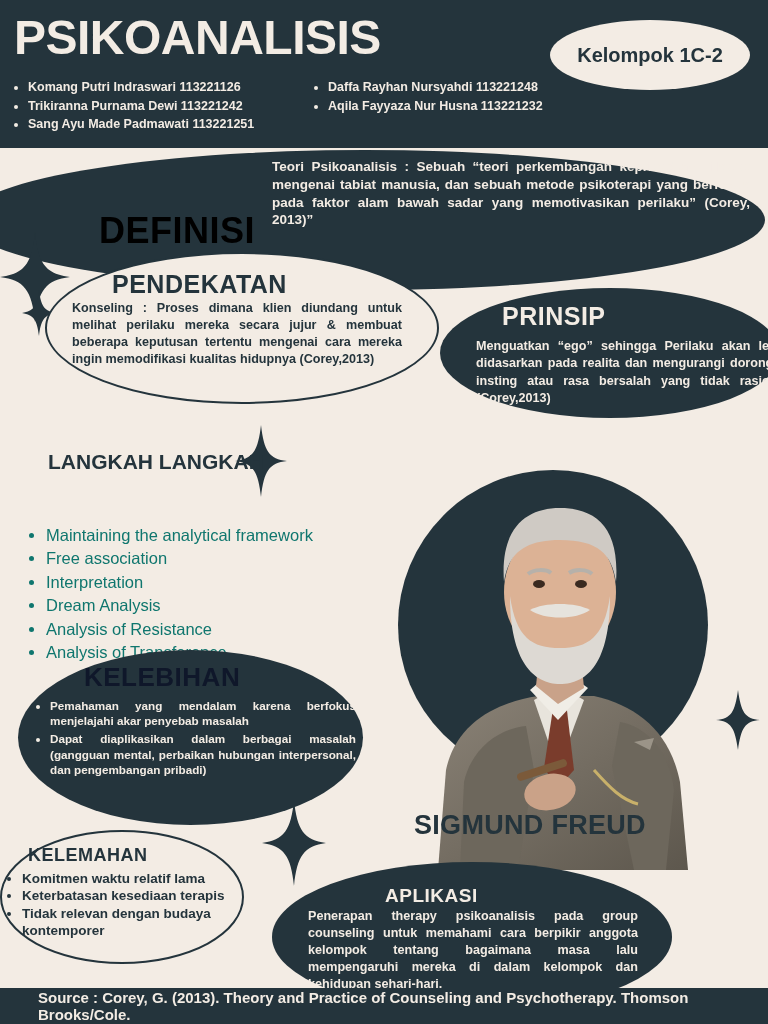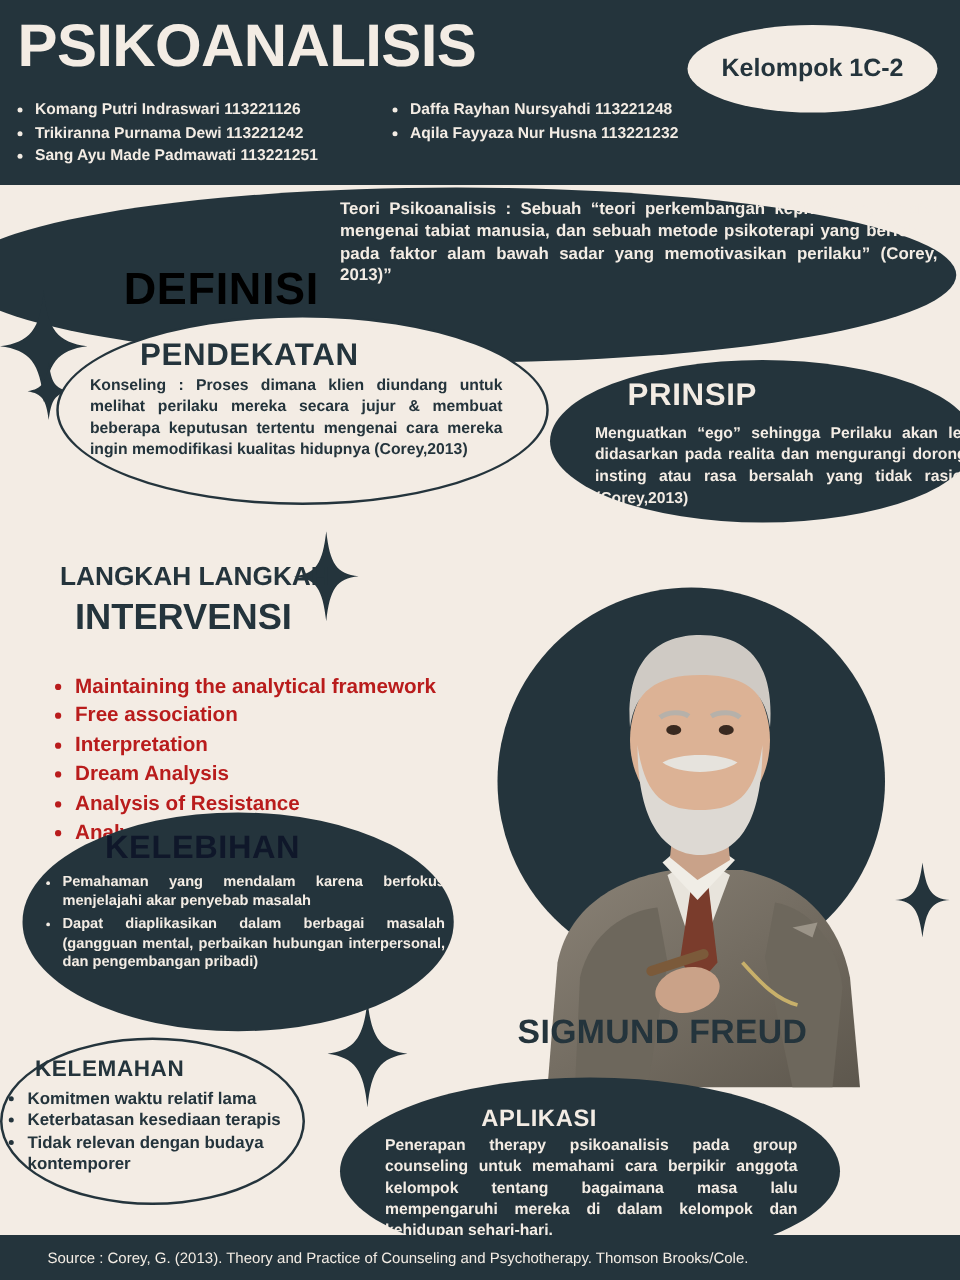--- a/index.html
+++ b/index.html
@@ -204,25 +204,25 @@
     top: 478px;
     font-size: 29px;
     font-weight: bold;
     color: #24343c;
   }
   #intervensi-list {
     position: absolute;
     left: 22px;
     top: 524px;
     width: 380px;
-    margin: 14px;
+    margin: 0;
     padding-left: 24px;
     font-size: 16.5px;
-    font-weight: bold;
-    color: #b91c1c;
+    font-weight: normal;
+    color: #0f766e;
     line-height: 1.42;
   }
 
   
   #freud-circle {
     position: absolute;
     left: 398px;
     top: 470px;
     width: 310px;
     height: 310px;
@@ -340,22 +340,22 @@
     bottom: 0;
     width: 768px;
     height: 36px;
     background: #24343c;
     color: #f3ece4;
     display: flex;
     align-items: center;
   }
   .footer span {
     margin-left: 38px;
-    font-size: 12px;
-    font-weight: normal;
+    font-size: 15px;
+    font-weight: bold;
   }
 </style>
 </head>
 <body>
 
 <div class="poster">
 
   <div class="header">
     <div class="title">PSIKOANALISIS</div>
     <div class="group-badge">
@@ -394,21 +394,20 @@
   <div class="body-txt" id="pendekatan-text">Konseling : Proses dimana klien diundang untuk melihat perilaku mereka secara jujur &amp; membuat beberapa keputusan tertentu mengenai cara mereka ingin memodifikasi kualitas hidupnya (Corey,2013)</div>
 
   <div class="blob" id="prinsip-blob"></div>
   <div class="sec-title" id="prinsip-title">PRINSIP</div>
   <div class="body-txt" id="prinsip-text">Menguatkan “ego” sehingga Perilaku akan lebih didasarkan pada realita dan mengurangi dorongan insting atau rasa bersalah yang tidak rasional (Corey,2013)</div>
 
   <svg class="spark" style="left:235px;top:425px;" width="52" height="72" viewBox="0 0 52 72">
     <path d="M26 0 C29 26 34 34 52 36 C34 38 29 46 26 72 C23 46 18 38 0 36 C18 34 23 26 26 0 Z" fill="#24343c"></path>
   </svg>
   <div id="intervensi-sub">LANGKAH LANGKAH</div>
-  <div id="intervensi-title">INTERVENSI</div>
   <ul id="intervensi-list">
     <li>Maintaining the analytical framework</li>
     <li>Free association</li>
     <li>Interpretation</li>
     <li>Dream Analysis</li>
     <li>Analysis of Resistance</li>
     <li>Analysis of Transference</li>
   </ul>
 
   <div id="freud-circle"></div>

